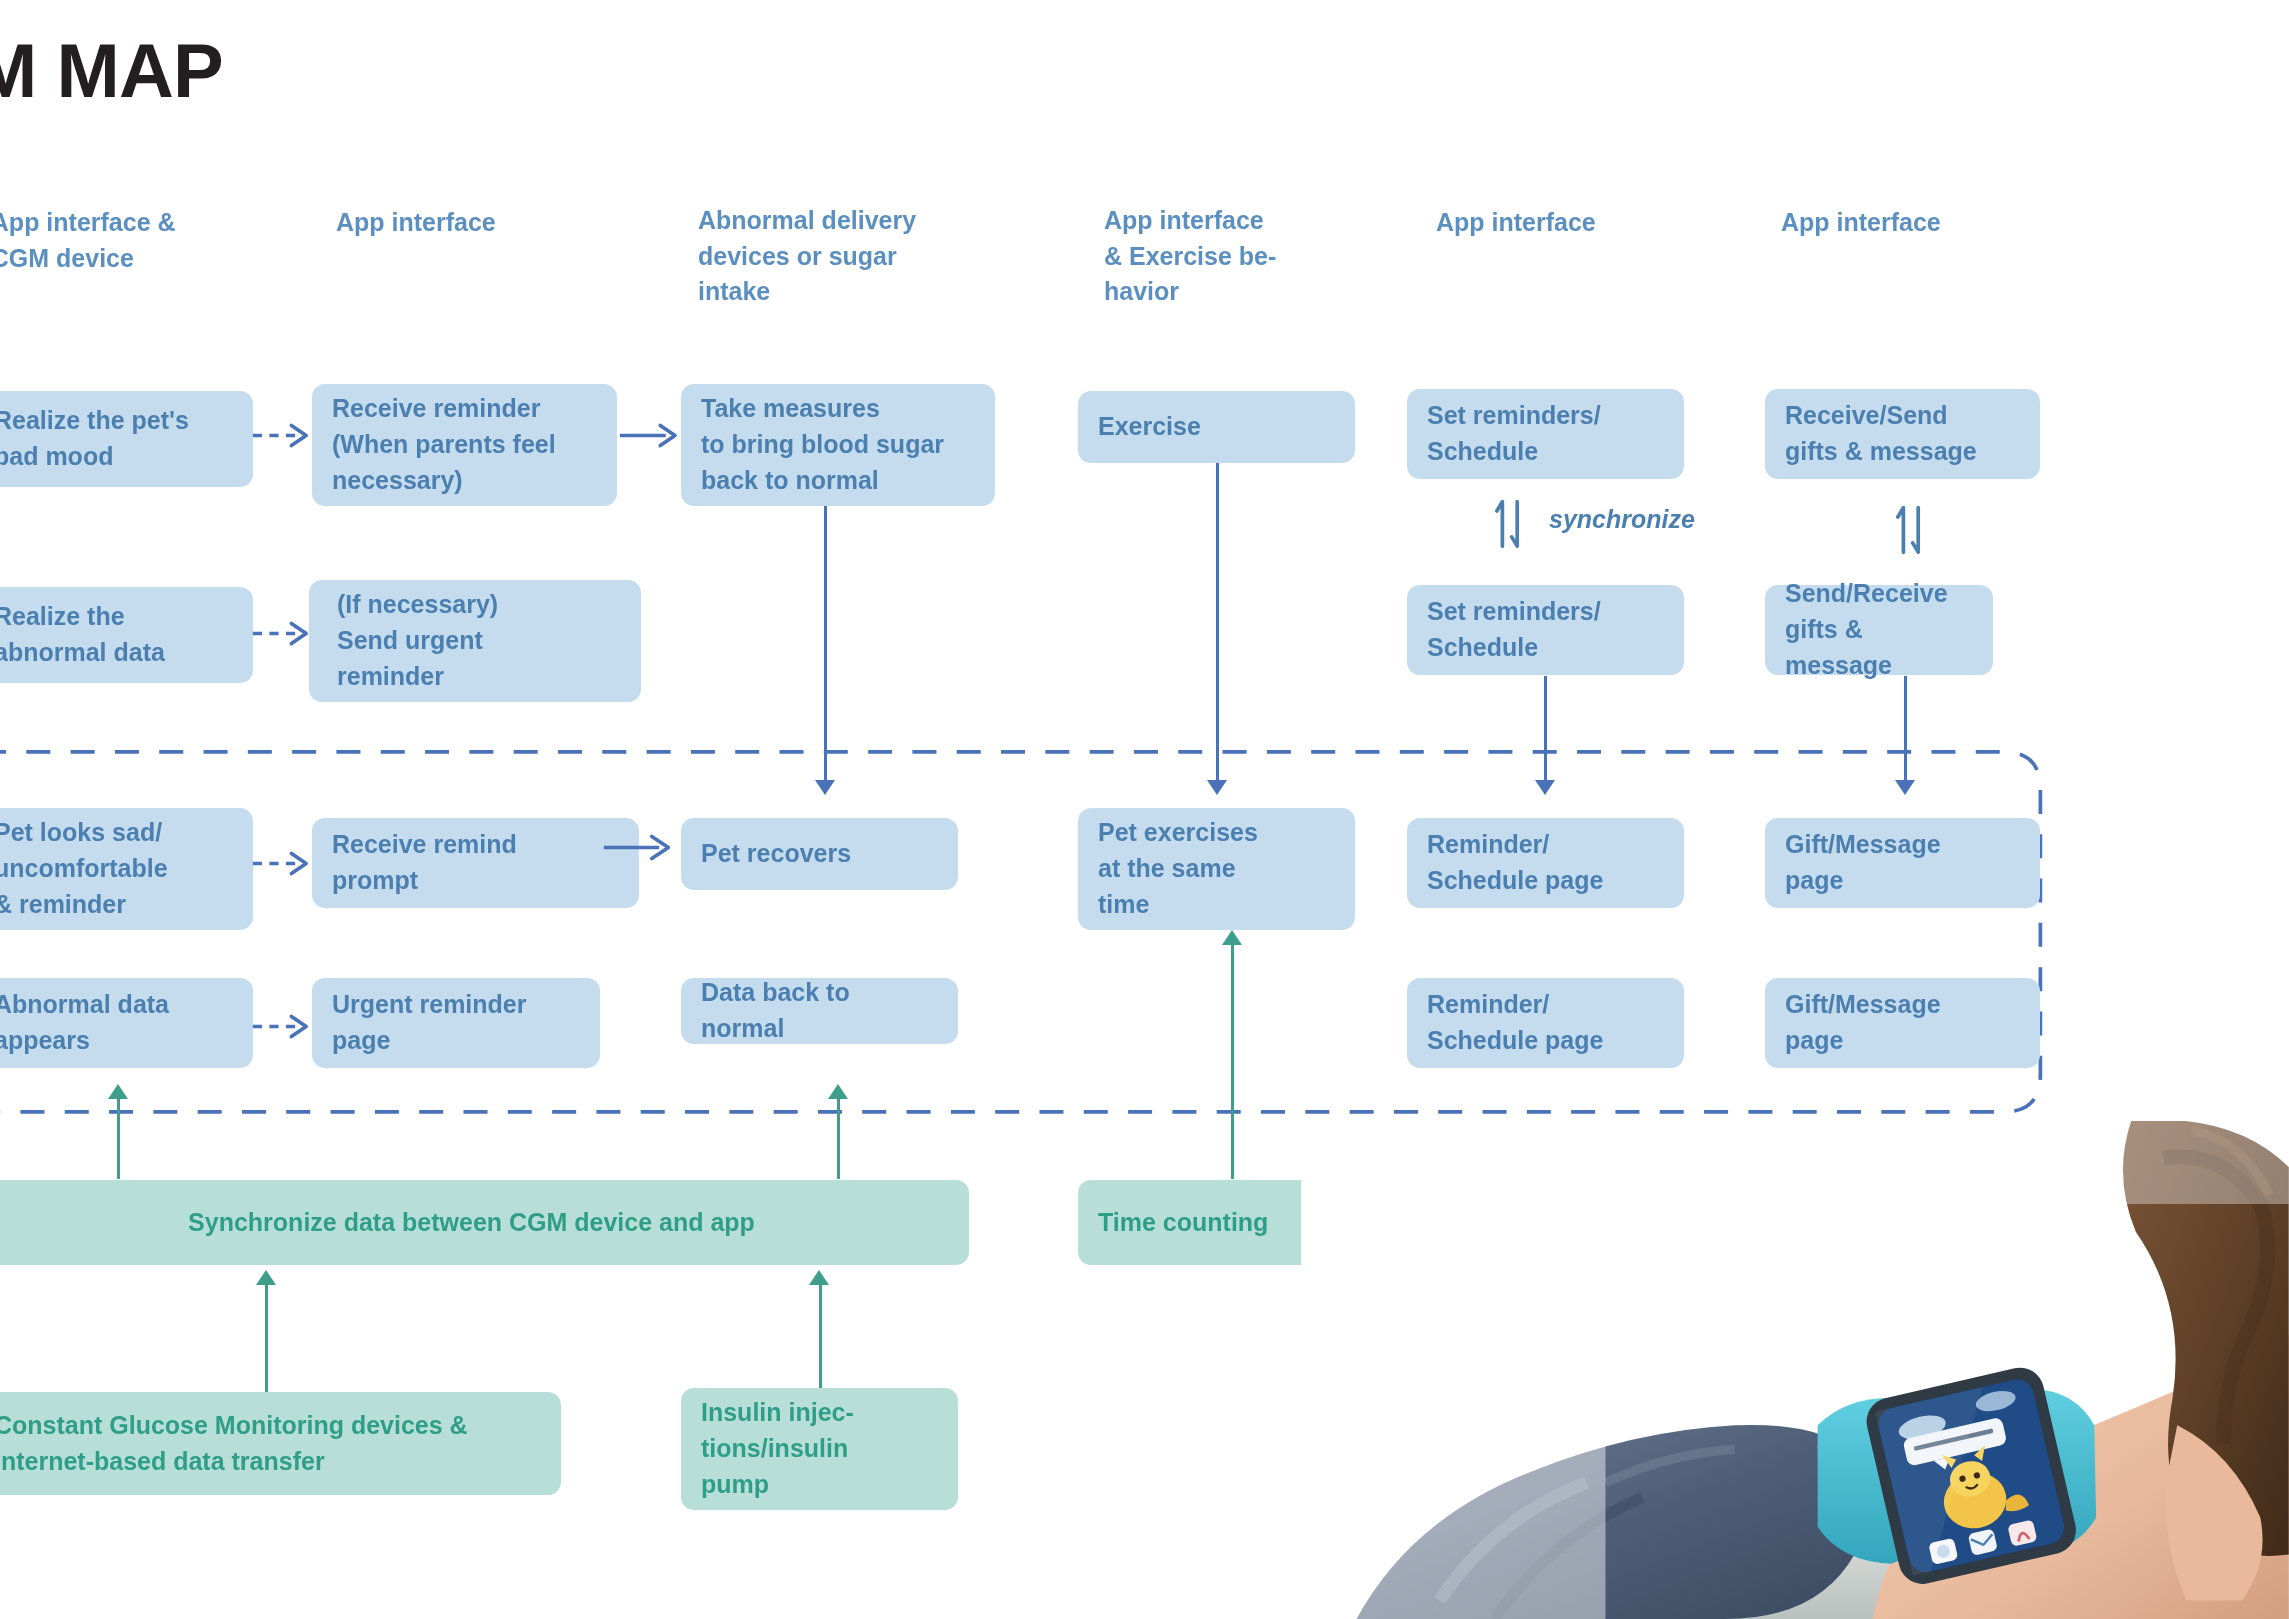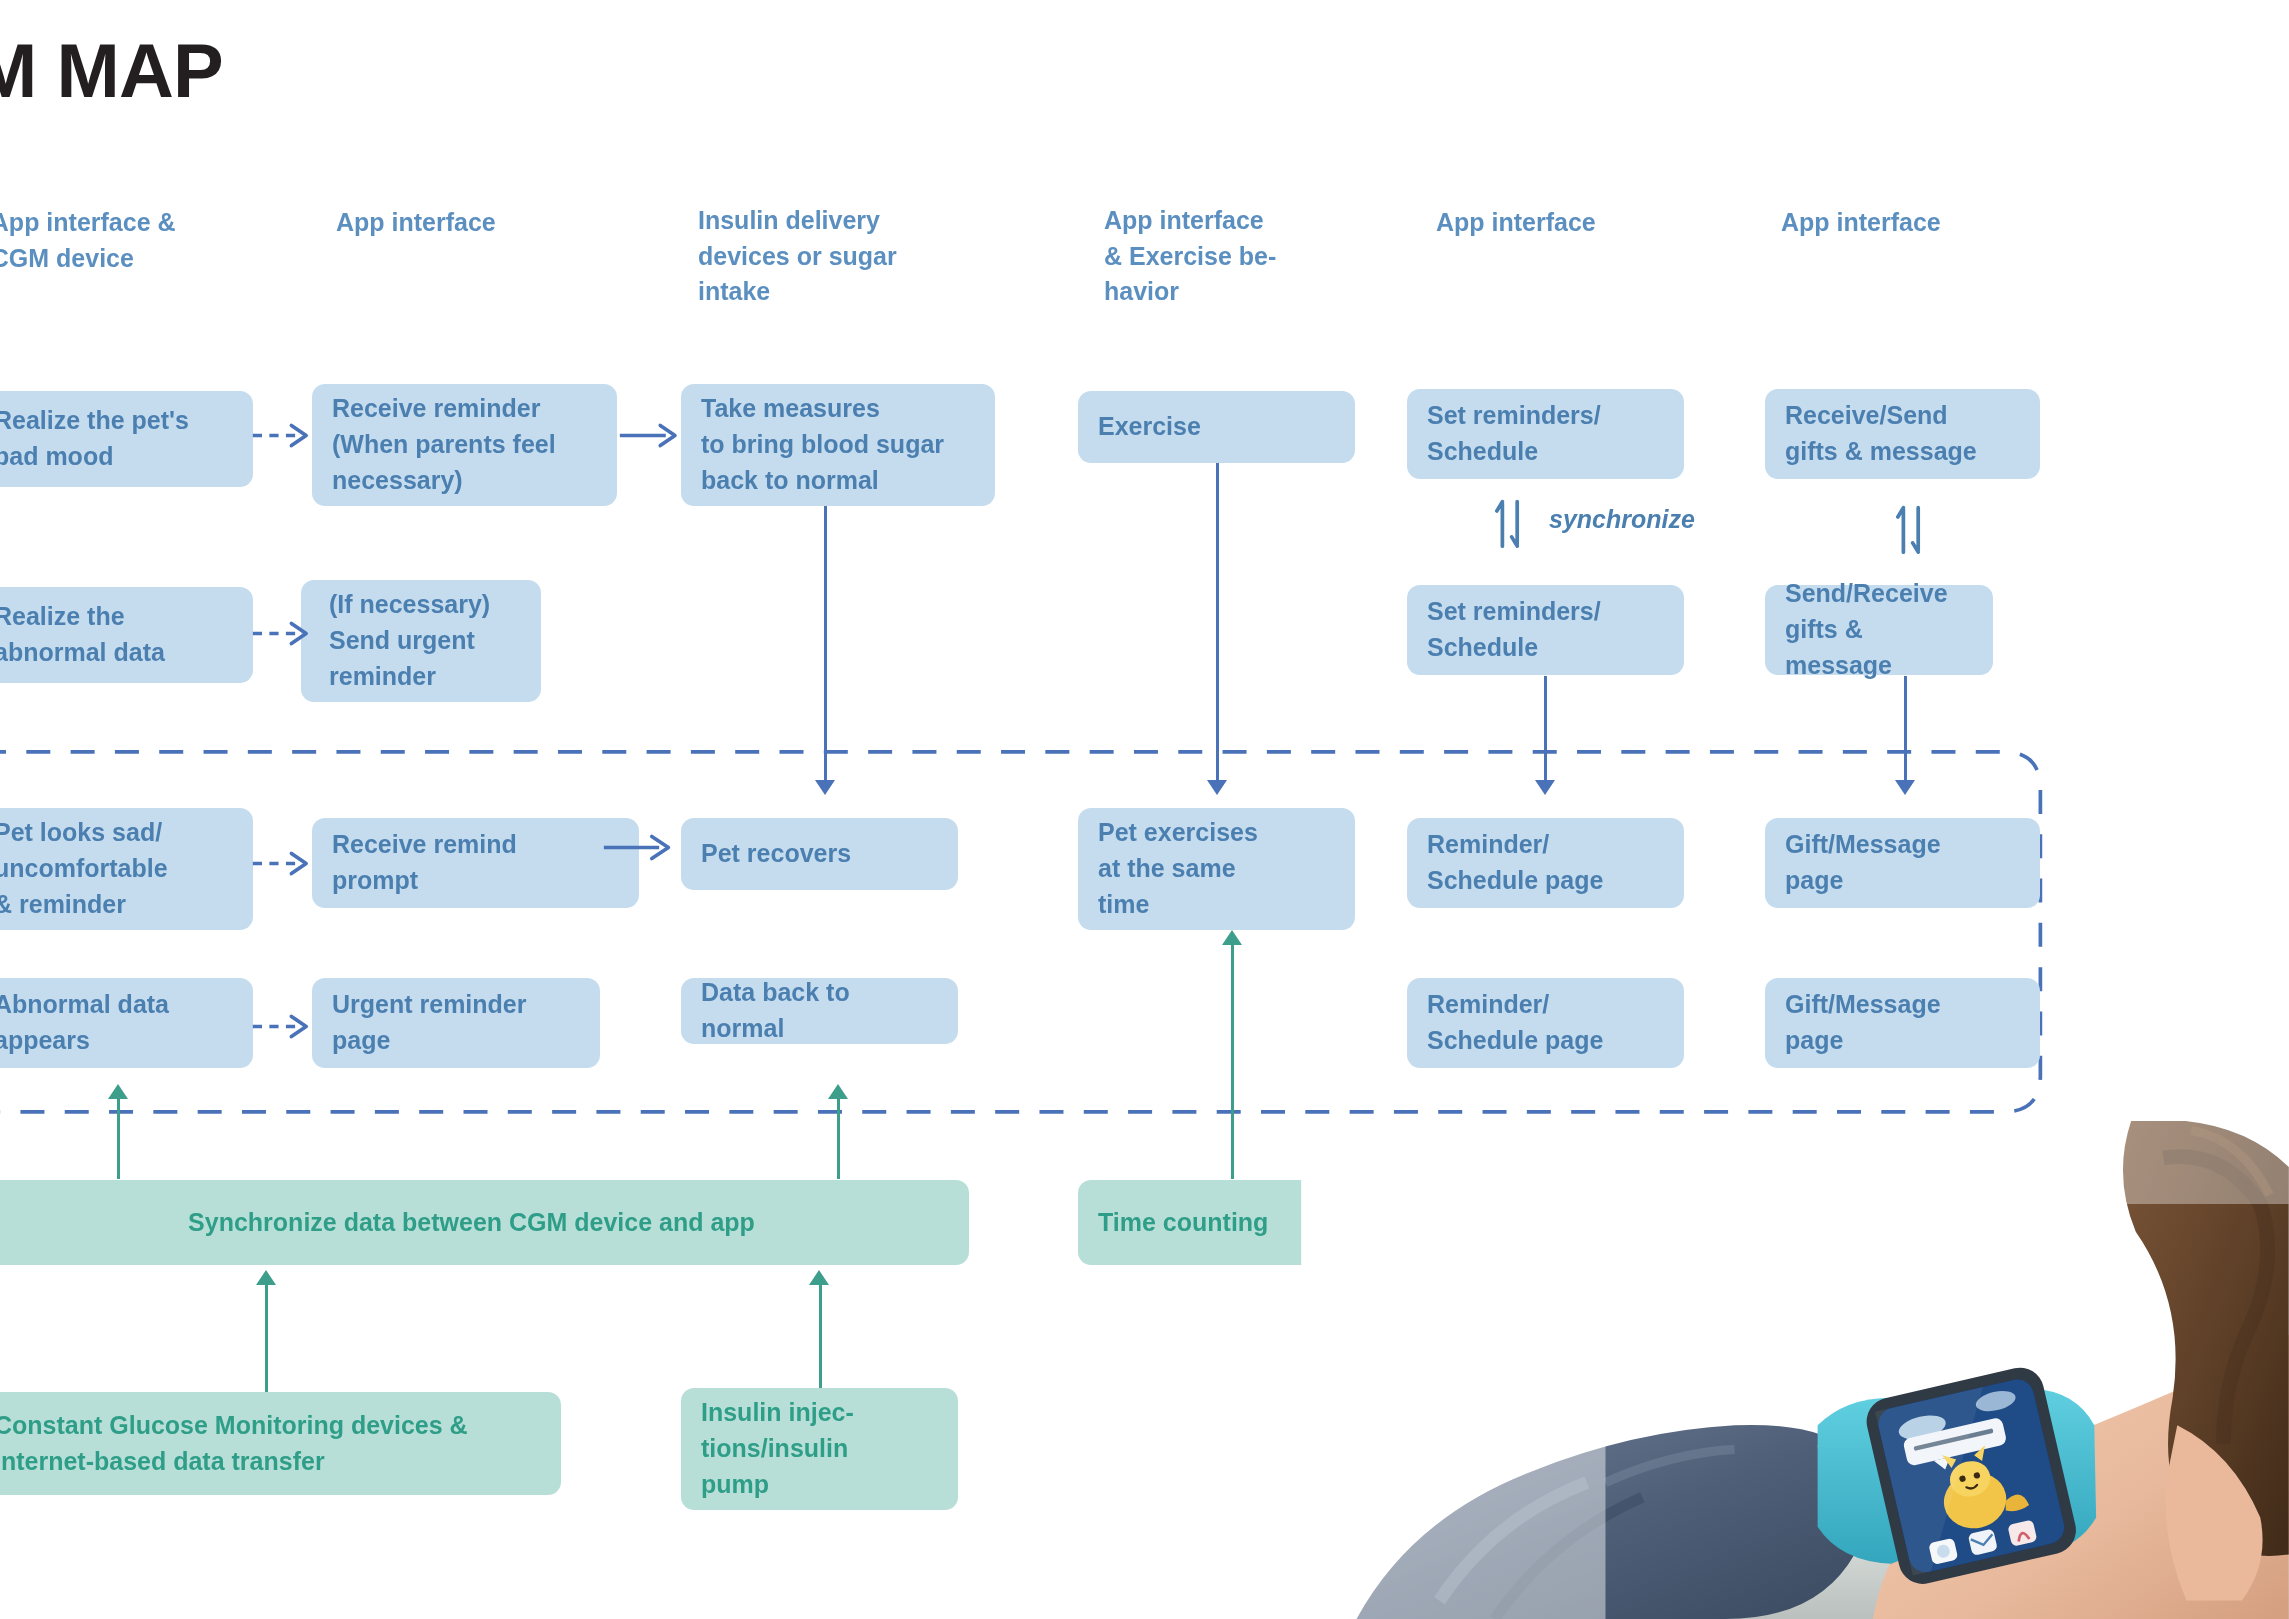--- a/index.html
+++ b/index.html
@@ -79,21 +79,21 @@
 </head>
 <body>
 
 <div id="stage">
 
   <div class="title">M MAP</div>
 
   <div class="colhead" style="left:-9.2px;top:205px;width:231px;">App interface &amp;
 CGM device</div>
   <div class="colhead" style="left:336px;top:205px;width:231px;">App interface</div>
-  <div class="colhead" style="left:698px;top:203px;width:258px;">Insulin delivery
+  <div class="colhead" style="left:698px;top:203px;width:258px;">Abnormal delivery
 devices or sugar
 intake</div>
   <div class="colhead" style="left:1104px;top:203px;width:231px;">App interface
 &amp; Exercise be-
 havior</div>
   <div class="colhead" style="left:1436px;top:205px;width:231px;">App interface</div>
   <div class="colhead" style="left:1781px;top:205px;width:231px;">App interface</div>
 
   <div class="divider-frame" style="left:-18.5px;top:738px;width:2123px;height:386px;">
     <svg width="2123" height="386" viewBox="0 0 2300 418">
@@ -126,21 +126,21 @@
   </svg>
 
   <svg class="conn-svg" style="left:618px;top:417px;width:68px;height:37px;" viewBox="0 0 74 40" width="68" height="37">
     <line x1="2" y1="20" x2="52" y2="20" stroke="#4a72b8" stroke-width="4"></line>
     <path d="M 46 9 L 62 20 L 46 31" fill="none" stroke="#4a72b8" stroke-width="4" stroke-linecap="round" stroke-linejoin="round"></path>
   </svg>
 
   <div class="node blue" style="left:-26px;top:587px;width:279px;height:96px;">Realize the
 abnormal data</div>
 
-  <div class="node blue" style="left:301px;top:580px;width:240px;height:122px;padding-left:28px;">(If necessary)
+  <div class="node blue" style="left:309px;top:580px;width:332px;height:122px;padding-left:28px;">(If necessary)
 Send urgent
 reminder</div>
 
   <div class="node blue" style="left:1407px;top:585px;width:277px;height:90px;">Set reminders/
 Schedule</div>
 
   <div class="node blue" style="left:1765px;top:585px;width:228px;height:90px;">Send/Receive
 gifts &amp; message</div>
 
   <svg class="conn-svg" style="left:251px;top:615px;width:68px;height:37px;" viewBox="0 0 74 40" width="68" height="37">

